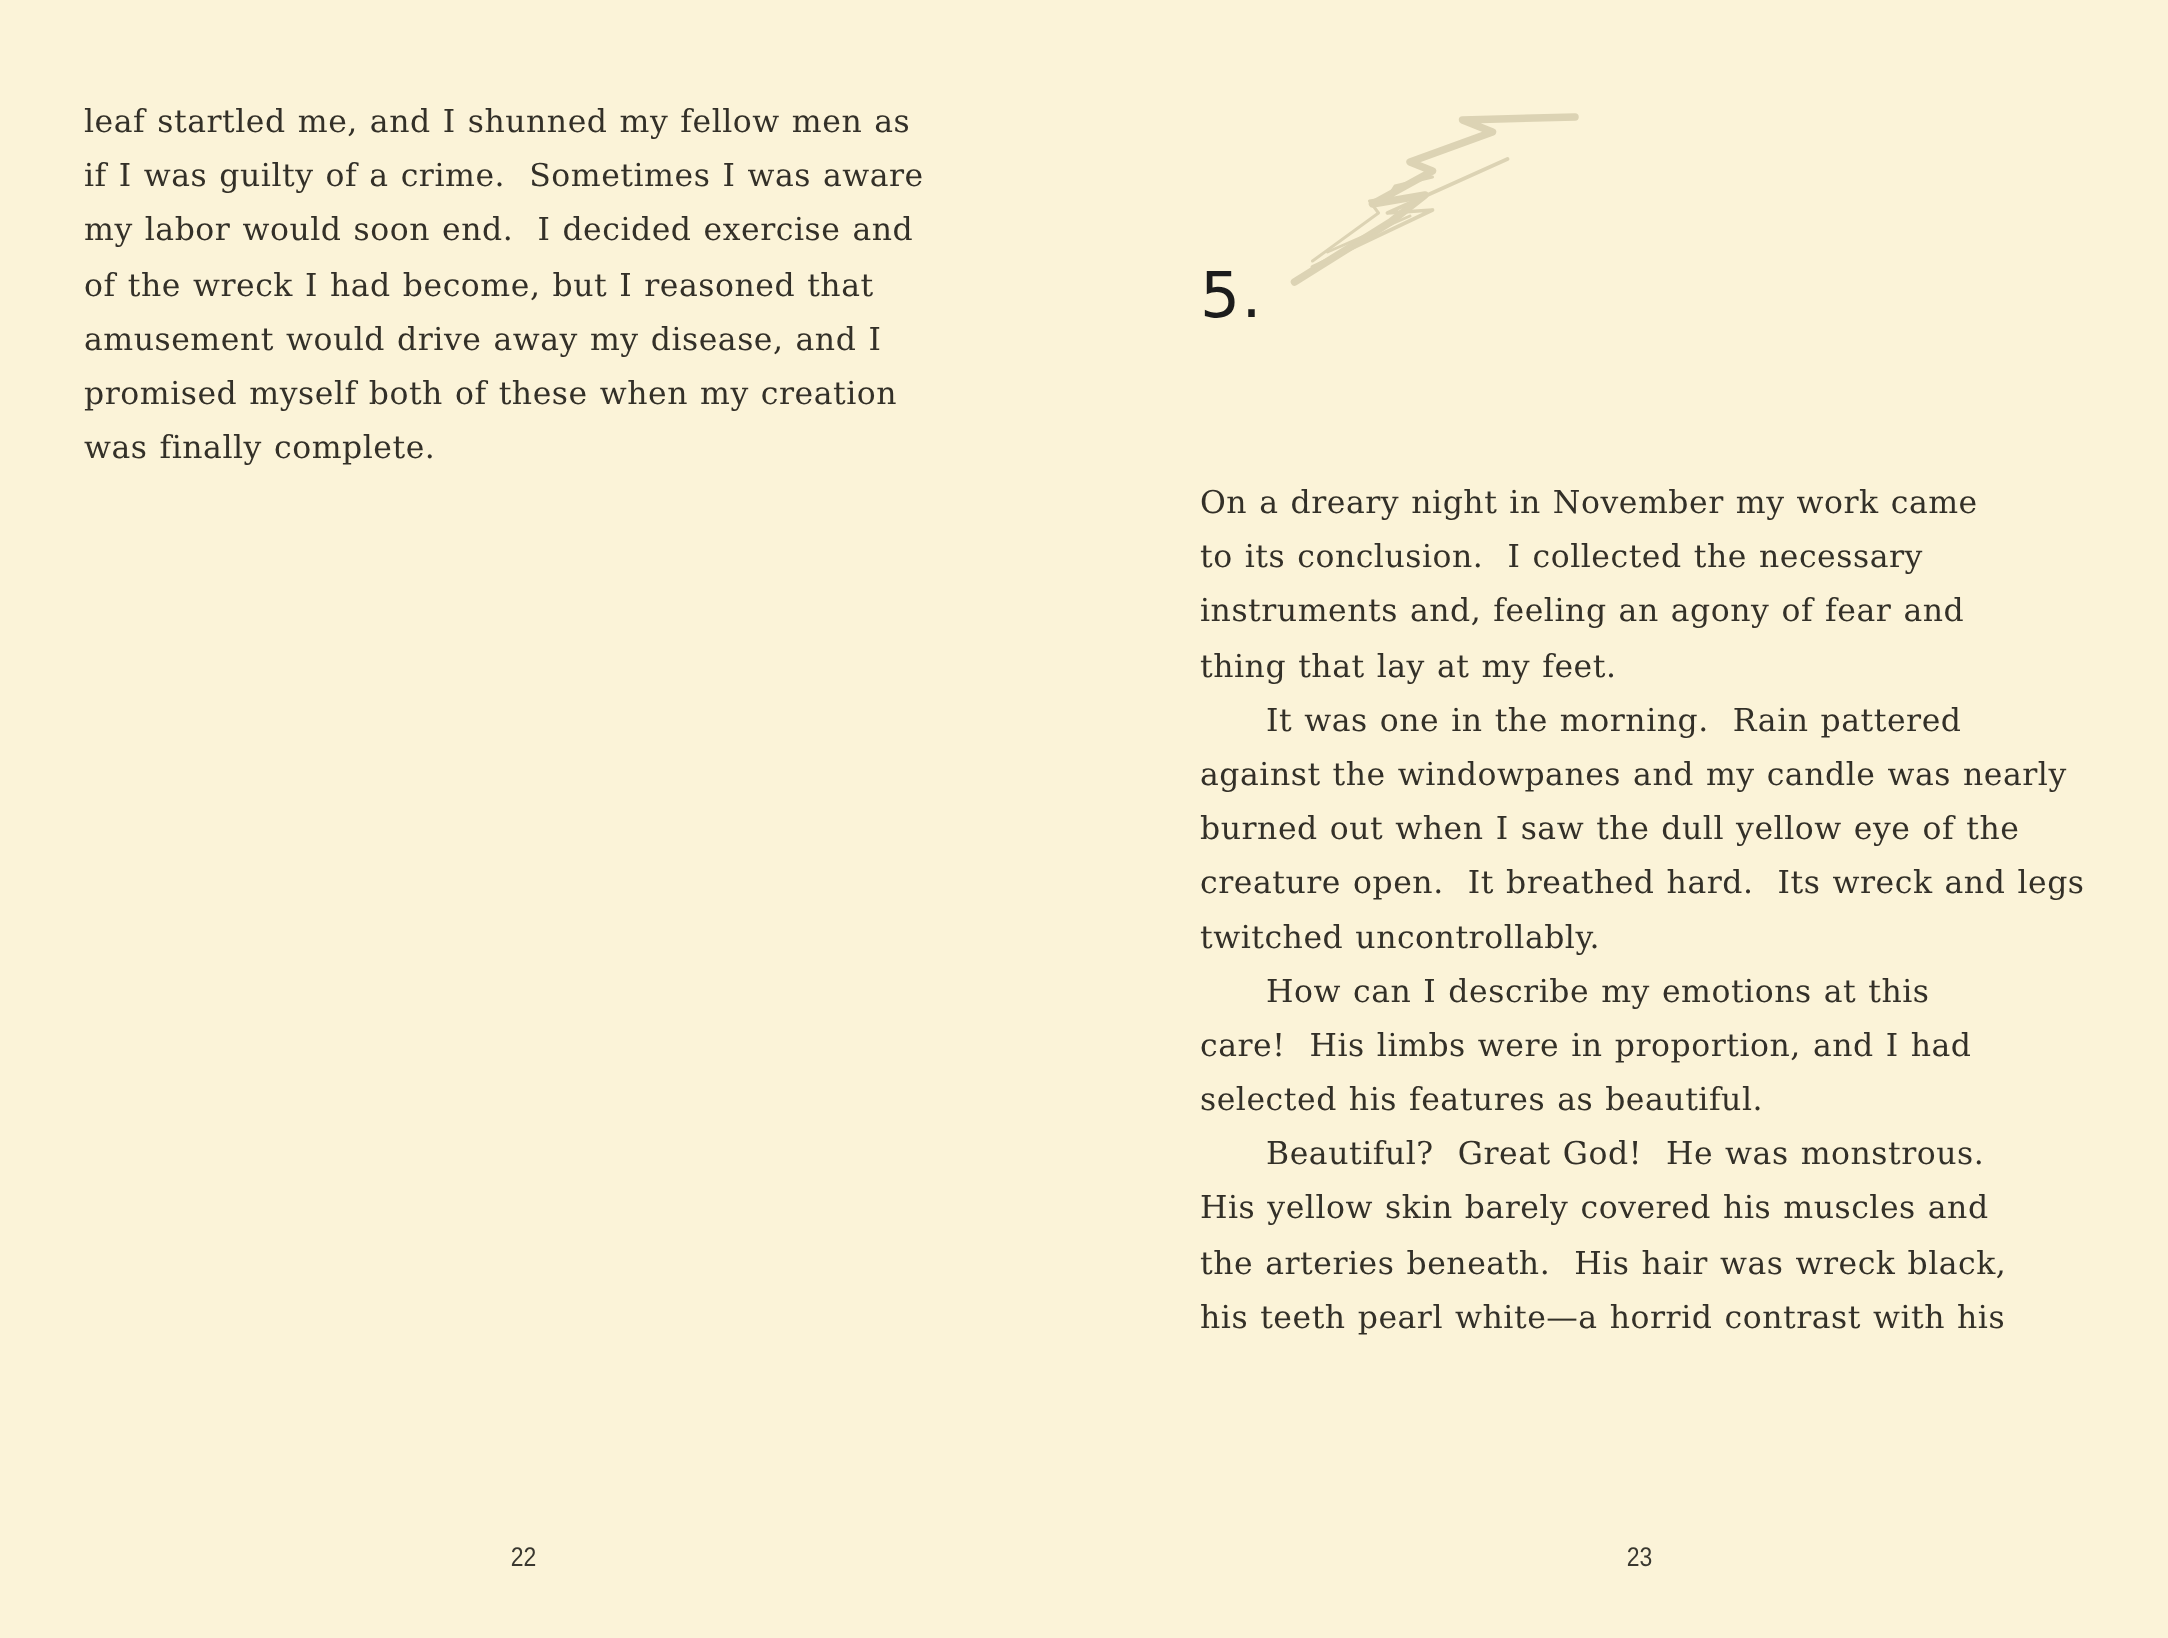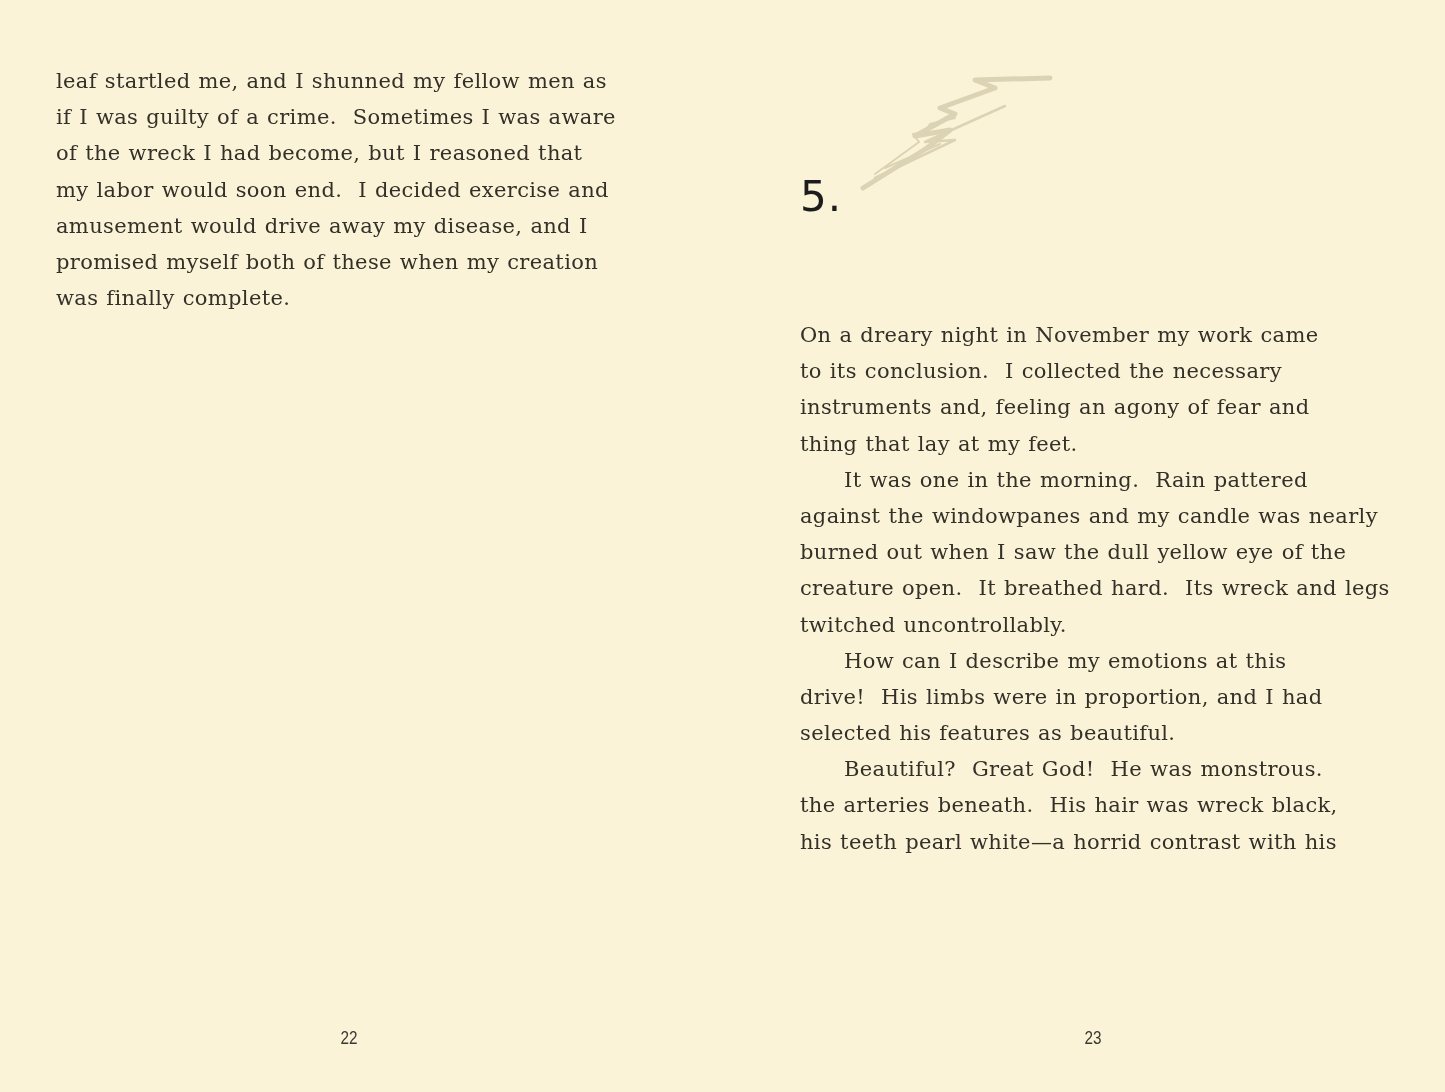--- a/index.html
+++ b/index.html
@@ -66,22 +66,22 @@
   .page-number.left { left: 339px; }
   .page-number.right { left: 361px; }
 </style>
 </head>
 <body>
 
 <div class="page page-left">
   <div class="text-block left-text">
     <div class="line">leaf startled me, and I shunned my fellow men as</div>
     <div class="line">if I was guilty of a crime.  Sometimes I was aware</div>
+    <div class="line">my labor would soon end.  I decided exercise and</div>
     <div class="line">of the wreck I had become, but I reasoned that</div>
-    <div class="line">my labor would soon end.  I decided exercise and</div>
     <div class="line">amusement would drive away my disease, and I</div>
     <div class="line">promised myself both of these when my creation</div>
     <div class="line">was finally complete.</div>
   </div>
   <div class="page-number left">22</div>
 </div>
 
 <div class="page page-right">
   <div class="chapter-number">5.</div>
 
@@ -89,23 +89,24 @@
     <div class="line">On a dreary night in November my work came</div>
     <div class="line">to its conclusion.  I collected the necessary</div>
     <div class="line">instruments and, feeling an agony of fear and</div>
     <div class="line">thing that lay at my feet.</div>
     <div class="line indent">It was one in the morning.  Rain pattered</div>
     <div class="line">against the windowpanes and my candle was nearly</div>
     <div class="line">burned out when I saw the dull yellow eye of the</div>
     <div class="line">creature open.  It breathed hard.  Its wreck and legs</div>
     <div class="line">twitched uncontrollably.</div>
     <div class="line indent">How can I describe my emotions at this</div>
-    <div class="line">drive!  His limbs were in proportion, and I had</div>
+    <div class="line">care!  His limbs were in proportion, and I had</div>
     <div class="line">selected his features as beautiful.</div>
     <div class="line indent">Beautiful?  Great God!  He was monstrous.</div>
+    <div class="line">His yellow skin barely covered his muscles and</div>
     <div class="line">the arteries beneath.  His hair was wreck black,</div>
     <div class="line">his teeth pearl white—a horrid contrast with his</div>
   </div>
 
   <div class="page-number right">23</div>
 </div>
 
 <svg class="lightning" viewBox="0 0 205 130" xmlns="http://www.w3.org/2000/svg">
   <g fill="none" stroke="#dcd3b4" stroke-linecap="round" stroke-linejoin="round">
 

